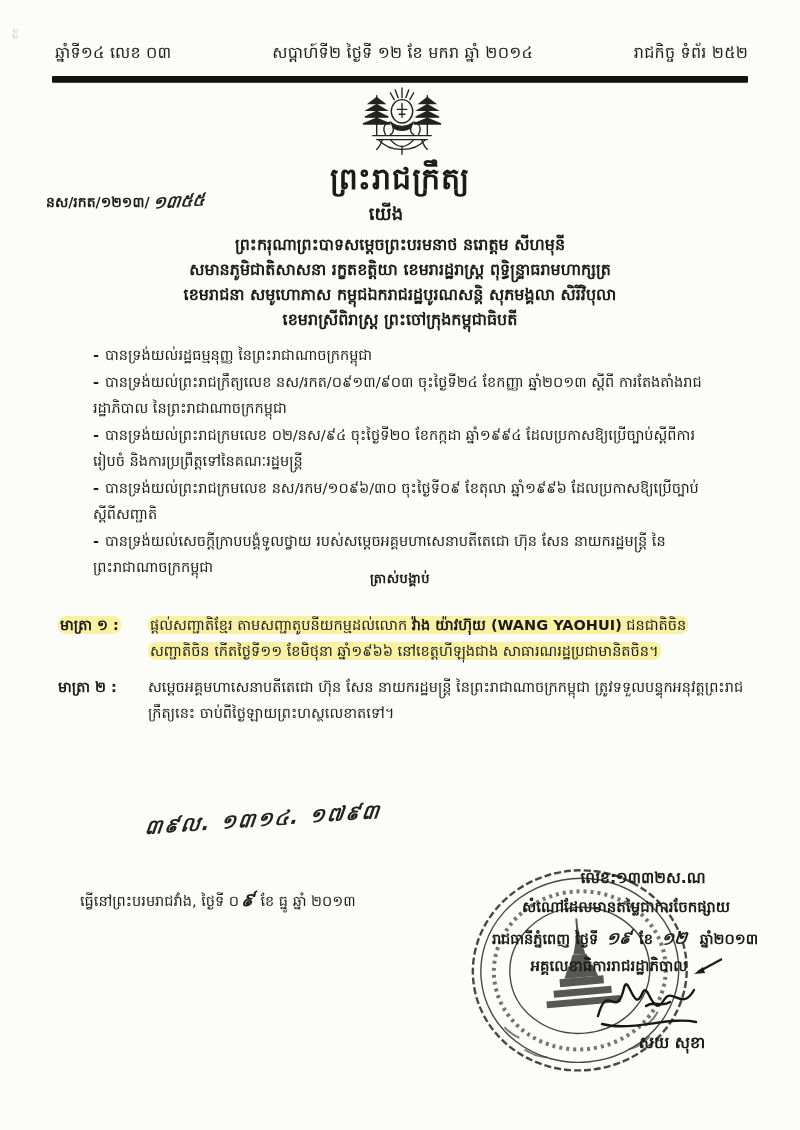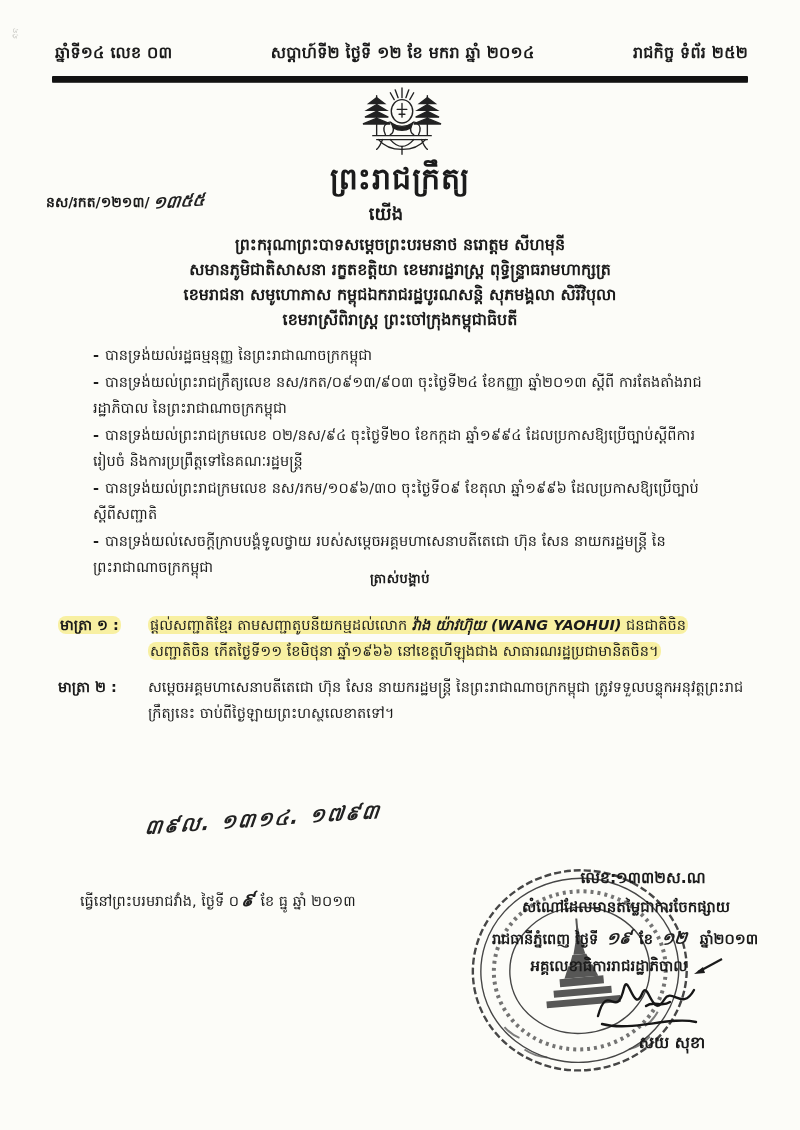--- a/index.html
+++ b/index.html
@@ -15,21 +15,21 @@
     position:absolute;inset:0;
     background:#fcfcf8;
   }
   .abs{position:absolute;}
   .center{text-align:center;}
 
   
   .gazette-header{
     top:42px;left:55px;width:693px;
     display:flex;justify-content:space-between;align-items:center;
-    font-size:16px;font-weight:700;letter-spacing:.2px;
+    font-size:16px;font-weight:400;letter-spacing:.2px;
   }
   .header-rule{
     top:76px;left:52px;width:696px;height:6px;
     background:#121212;
     border-radius:1px;
     box-shadow:0 1px 0 #444;
   }
   .scan-artifact{
     top:28px;left:6px;width:14px;height:70px;
     color:#b9b9b4;font-size:7px;line-height:9px;overflow:hidden;
@@ -58,21 +58,21 @@
   .dash{margin-right:6px;font-weight:700;}
 
   .proclaim{top:570px;left:0;width:800px;font-size:13px;font-weight:700;letter-spacing:.5px;}
 
   
   .articles{top:612px;left:58px;width:690px;font-size:14.5px;line-height:26px;}
   .article{display:flex;margin-bottom:10px;}
   .article-label{flex:0 0 84px;font-weight:700;white-space:nowrap;}
   .article-text{flex:1;padding-left:6px;}
   .hl{background:#f8f0a2;box-decoration-break:clone;-webkit-box-decoration-break:clone;padding:1px 2px;border-radius:8px;}
-  .name-bold{font-weight:700;font-style:italic;}
+  .name-bold{font-weight:700;}
 
   
   .hw-note{top:806px;left:146px;font-size:20px;letter-spacing:2px;}
   .sign-block{top:797px;left:388px;width:306px;font-size:16.5px;font-weight:700;line-height:27px;}
   .cert-number{top:868px;left:538px;width:210px;font-size:15.5px;font-weight:700;text-align:center;z-index:3;}
   .made-at{top:888px;left:80px;font-size:14.5px;font-weight:500;z-index:3;}
   .made-at .hand{font-size:18px;font-weight:700;margin:0 2px;}
   .cert-note{top:897px;left:452px;width:348px;font-size:15px;font-weight:700;text-align:center;z-index:3;}
   .cert-place{top:927px;left:450px;width:350px;font-size:14.5px;font-weight:700;text-align:center;z-index:3;}
   .cert-place .hand{font-size:17px;margin:0 8px;}

